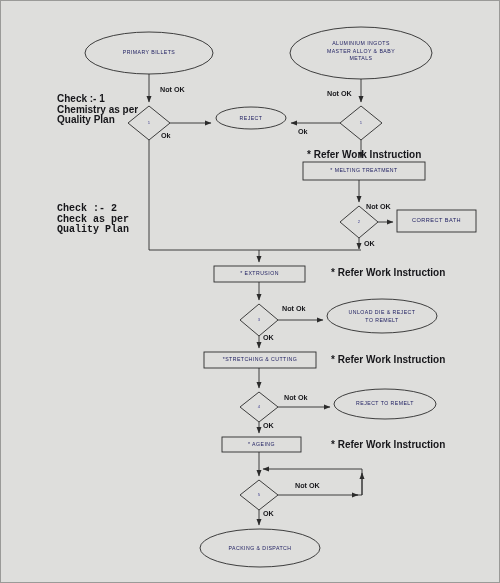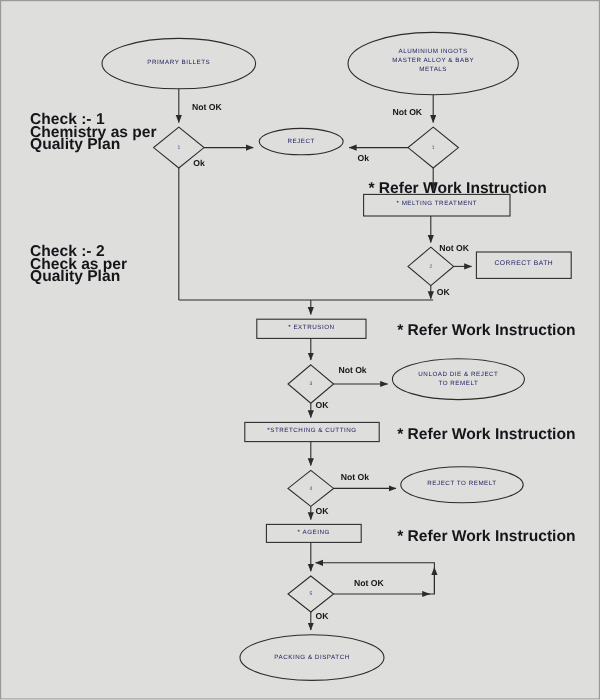--- a/index.html
+++ b/index.html
@@ -32,36 +32,37 @@
     color: #1a1a5e;
     font-size: 5.2px;
     letter-spacing: 0.45px;
     line-height: 7.5px;
     pointer-events: none;
     white-space: pre-line;
   }
   .check-note {
     position: absolute;
     color: #16161a;
-    font-size: 13px;
+    font-size: 10px;
     font-weight: bold;
     line-height: 10.6px;
     white-space: pre-line;
+    margin-left: 32px;
   }
   .edge-label {
     position: absolute;
     color: #16161a;
     font-size: 7.2px;
     font-weight: bold;
     white-space: nowrap;
   }
   .refer-note {
     position: absolute;
     color: #16161a;
-    font-size: 13px;
+    font-size: 10px;
     font-weight: bold;
     white-space: nowrap;
   }
   .diamond-num {
     position: absolute;
     color: #3b3b8c;
     font-size: 4.2px;
     text-align: center;
   }
 </style>
@@ -187,17 +188,17 @@
   <div class="edge-label" style="left:262px; top:508px;">OK</div>
 
   <div class="refer-note" style="left:306px; top:148px;">* Refer Work Instruction</div>
   <div class="refer-note" style="left:330px; top:266px;">* Refer Work Instruction</div>
   <div class="refer-note" style="left:330px; top:353px;">* Refer Work Instruction</div>
   <div class="refer-note" style="left:330px; top:438px;">* Refer Work Instruction</div>
 
   <div class="check-note" style="left:24px; top:93px;">Check :- 1
 Chemistry as per
 Quality Plan</div>
-  <div class="check-note" style="left:24px; top:203px;">Check :- 2
+  <div class="check-note" style="left:24px; top:203px;font-family:Liberation Mono, monospace;">Check :- 2
 Check as per
 Quality Plan</div>
 
 </div>
 
 </body></html>

